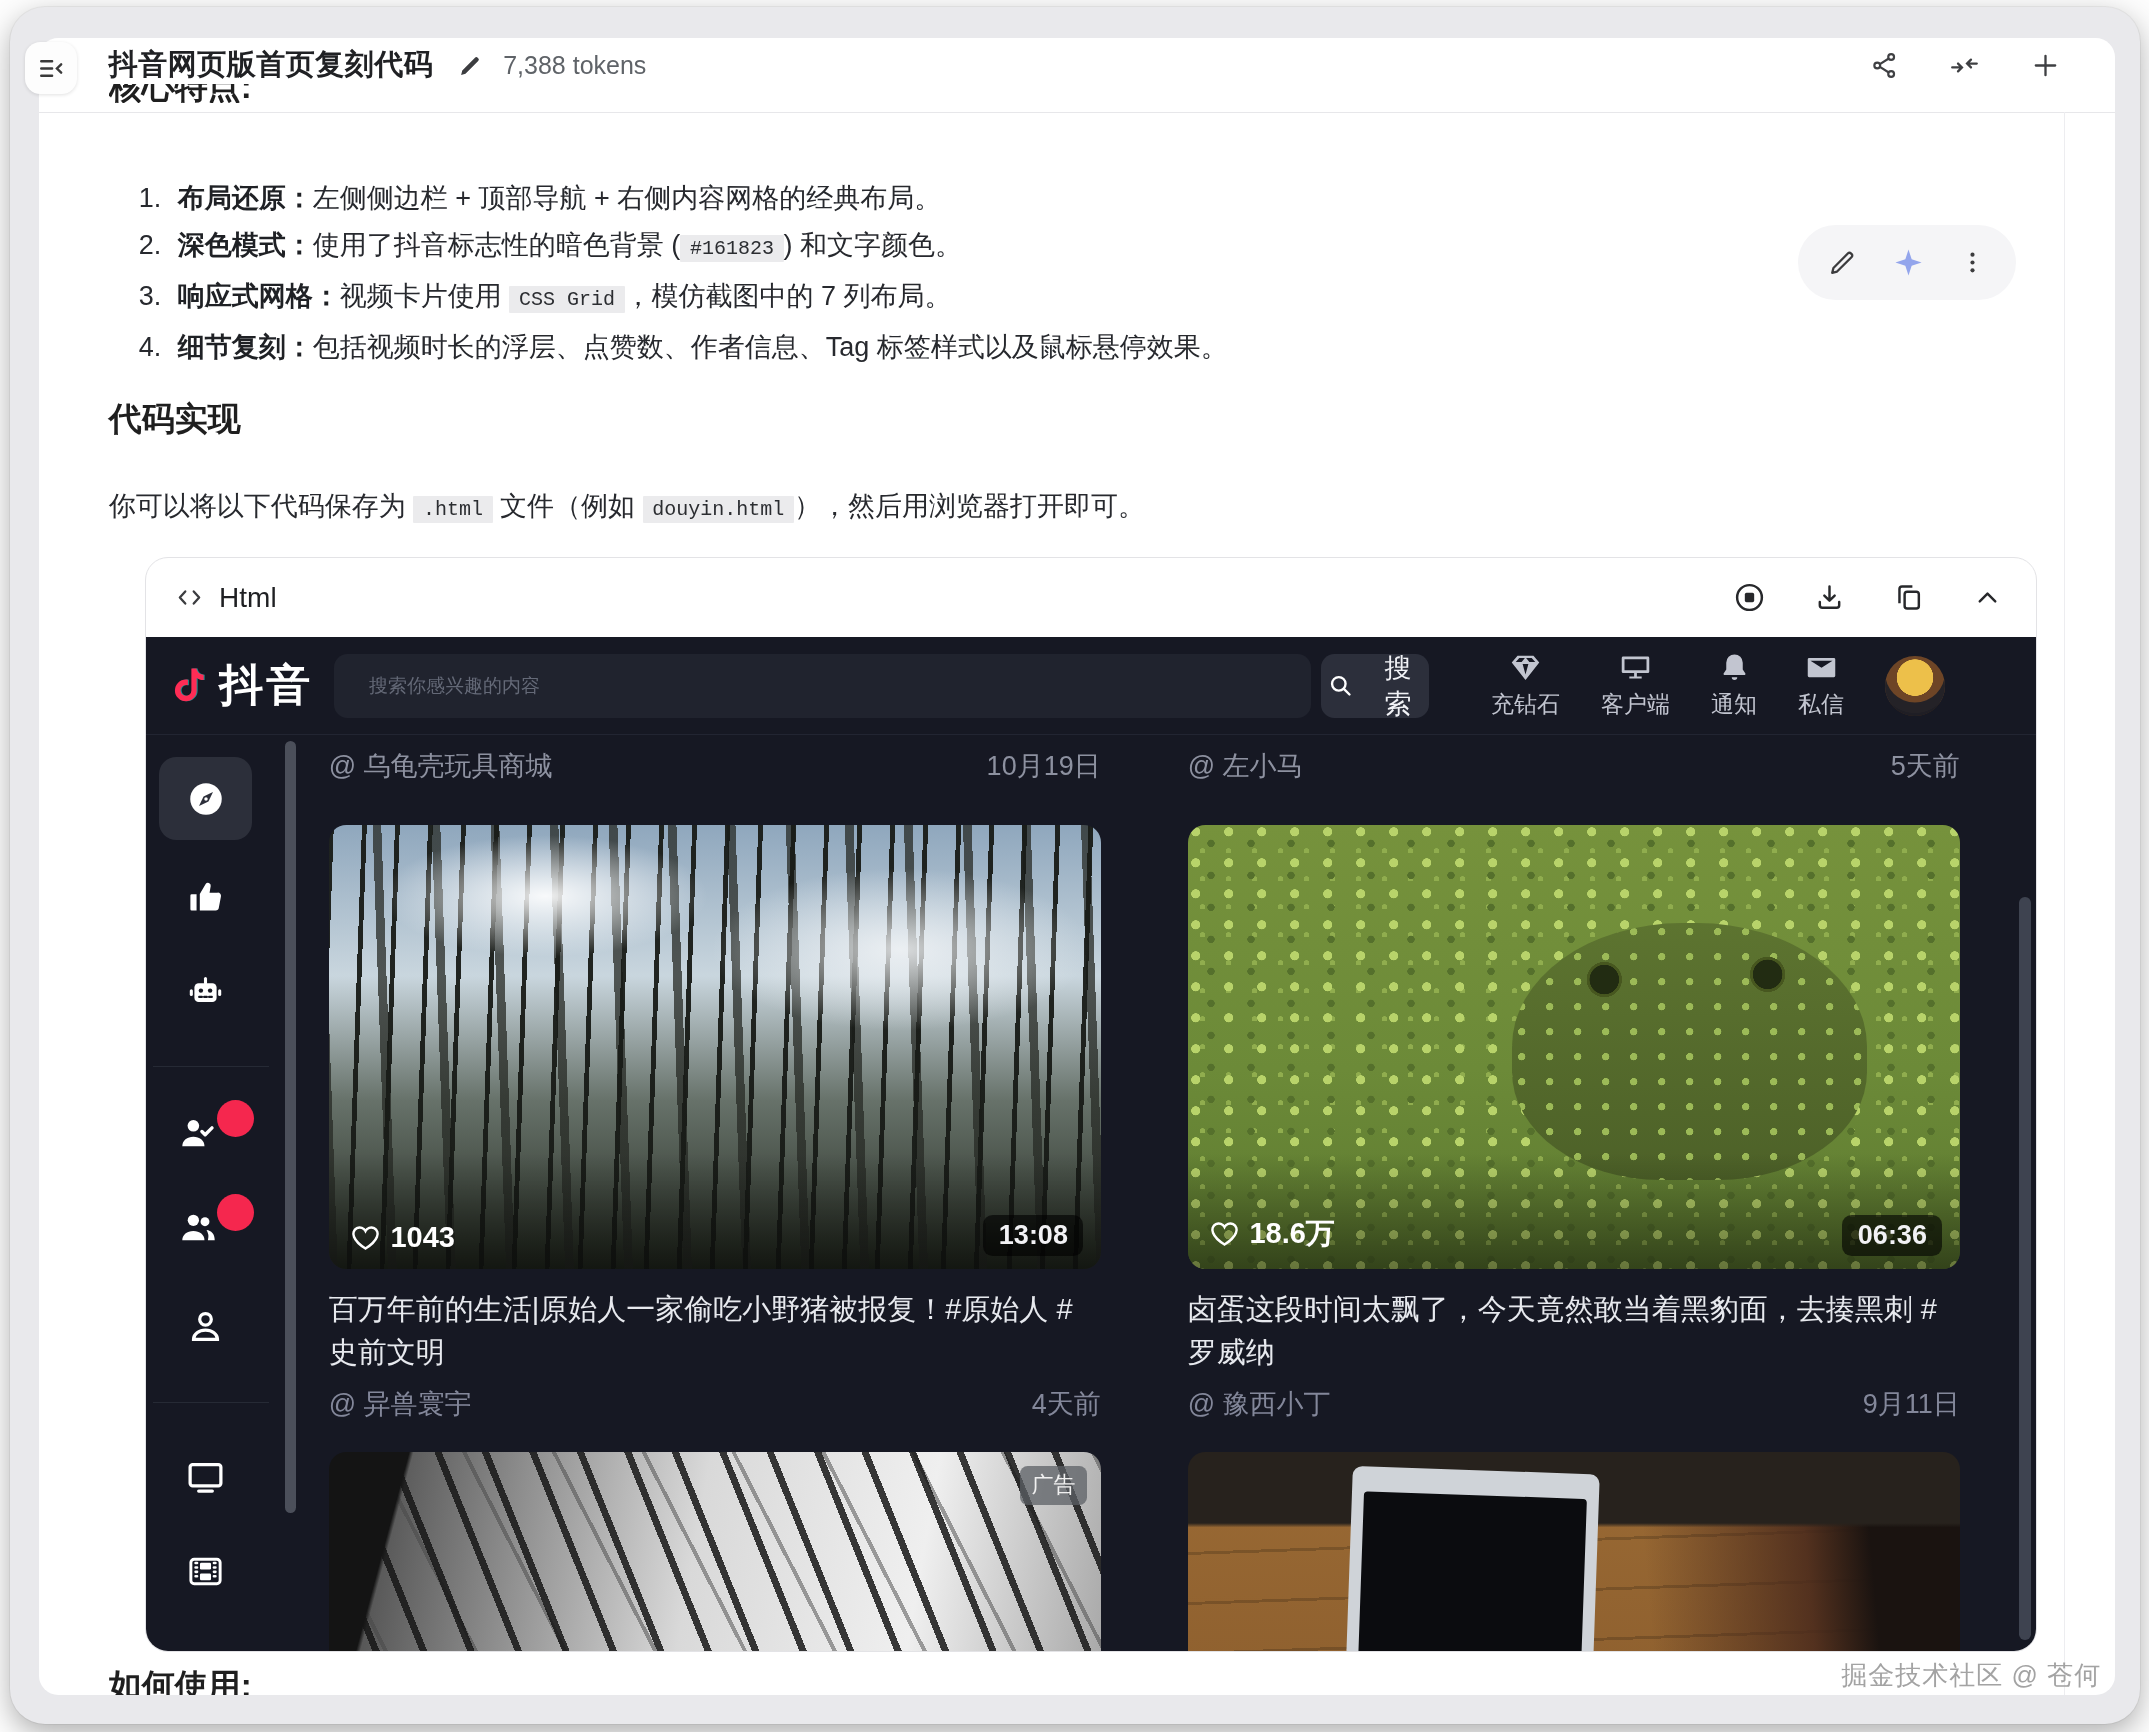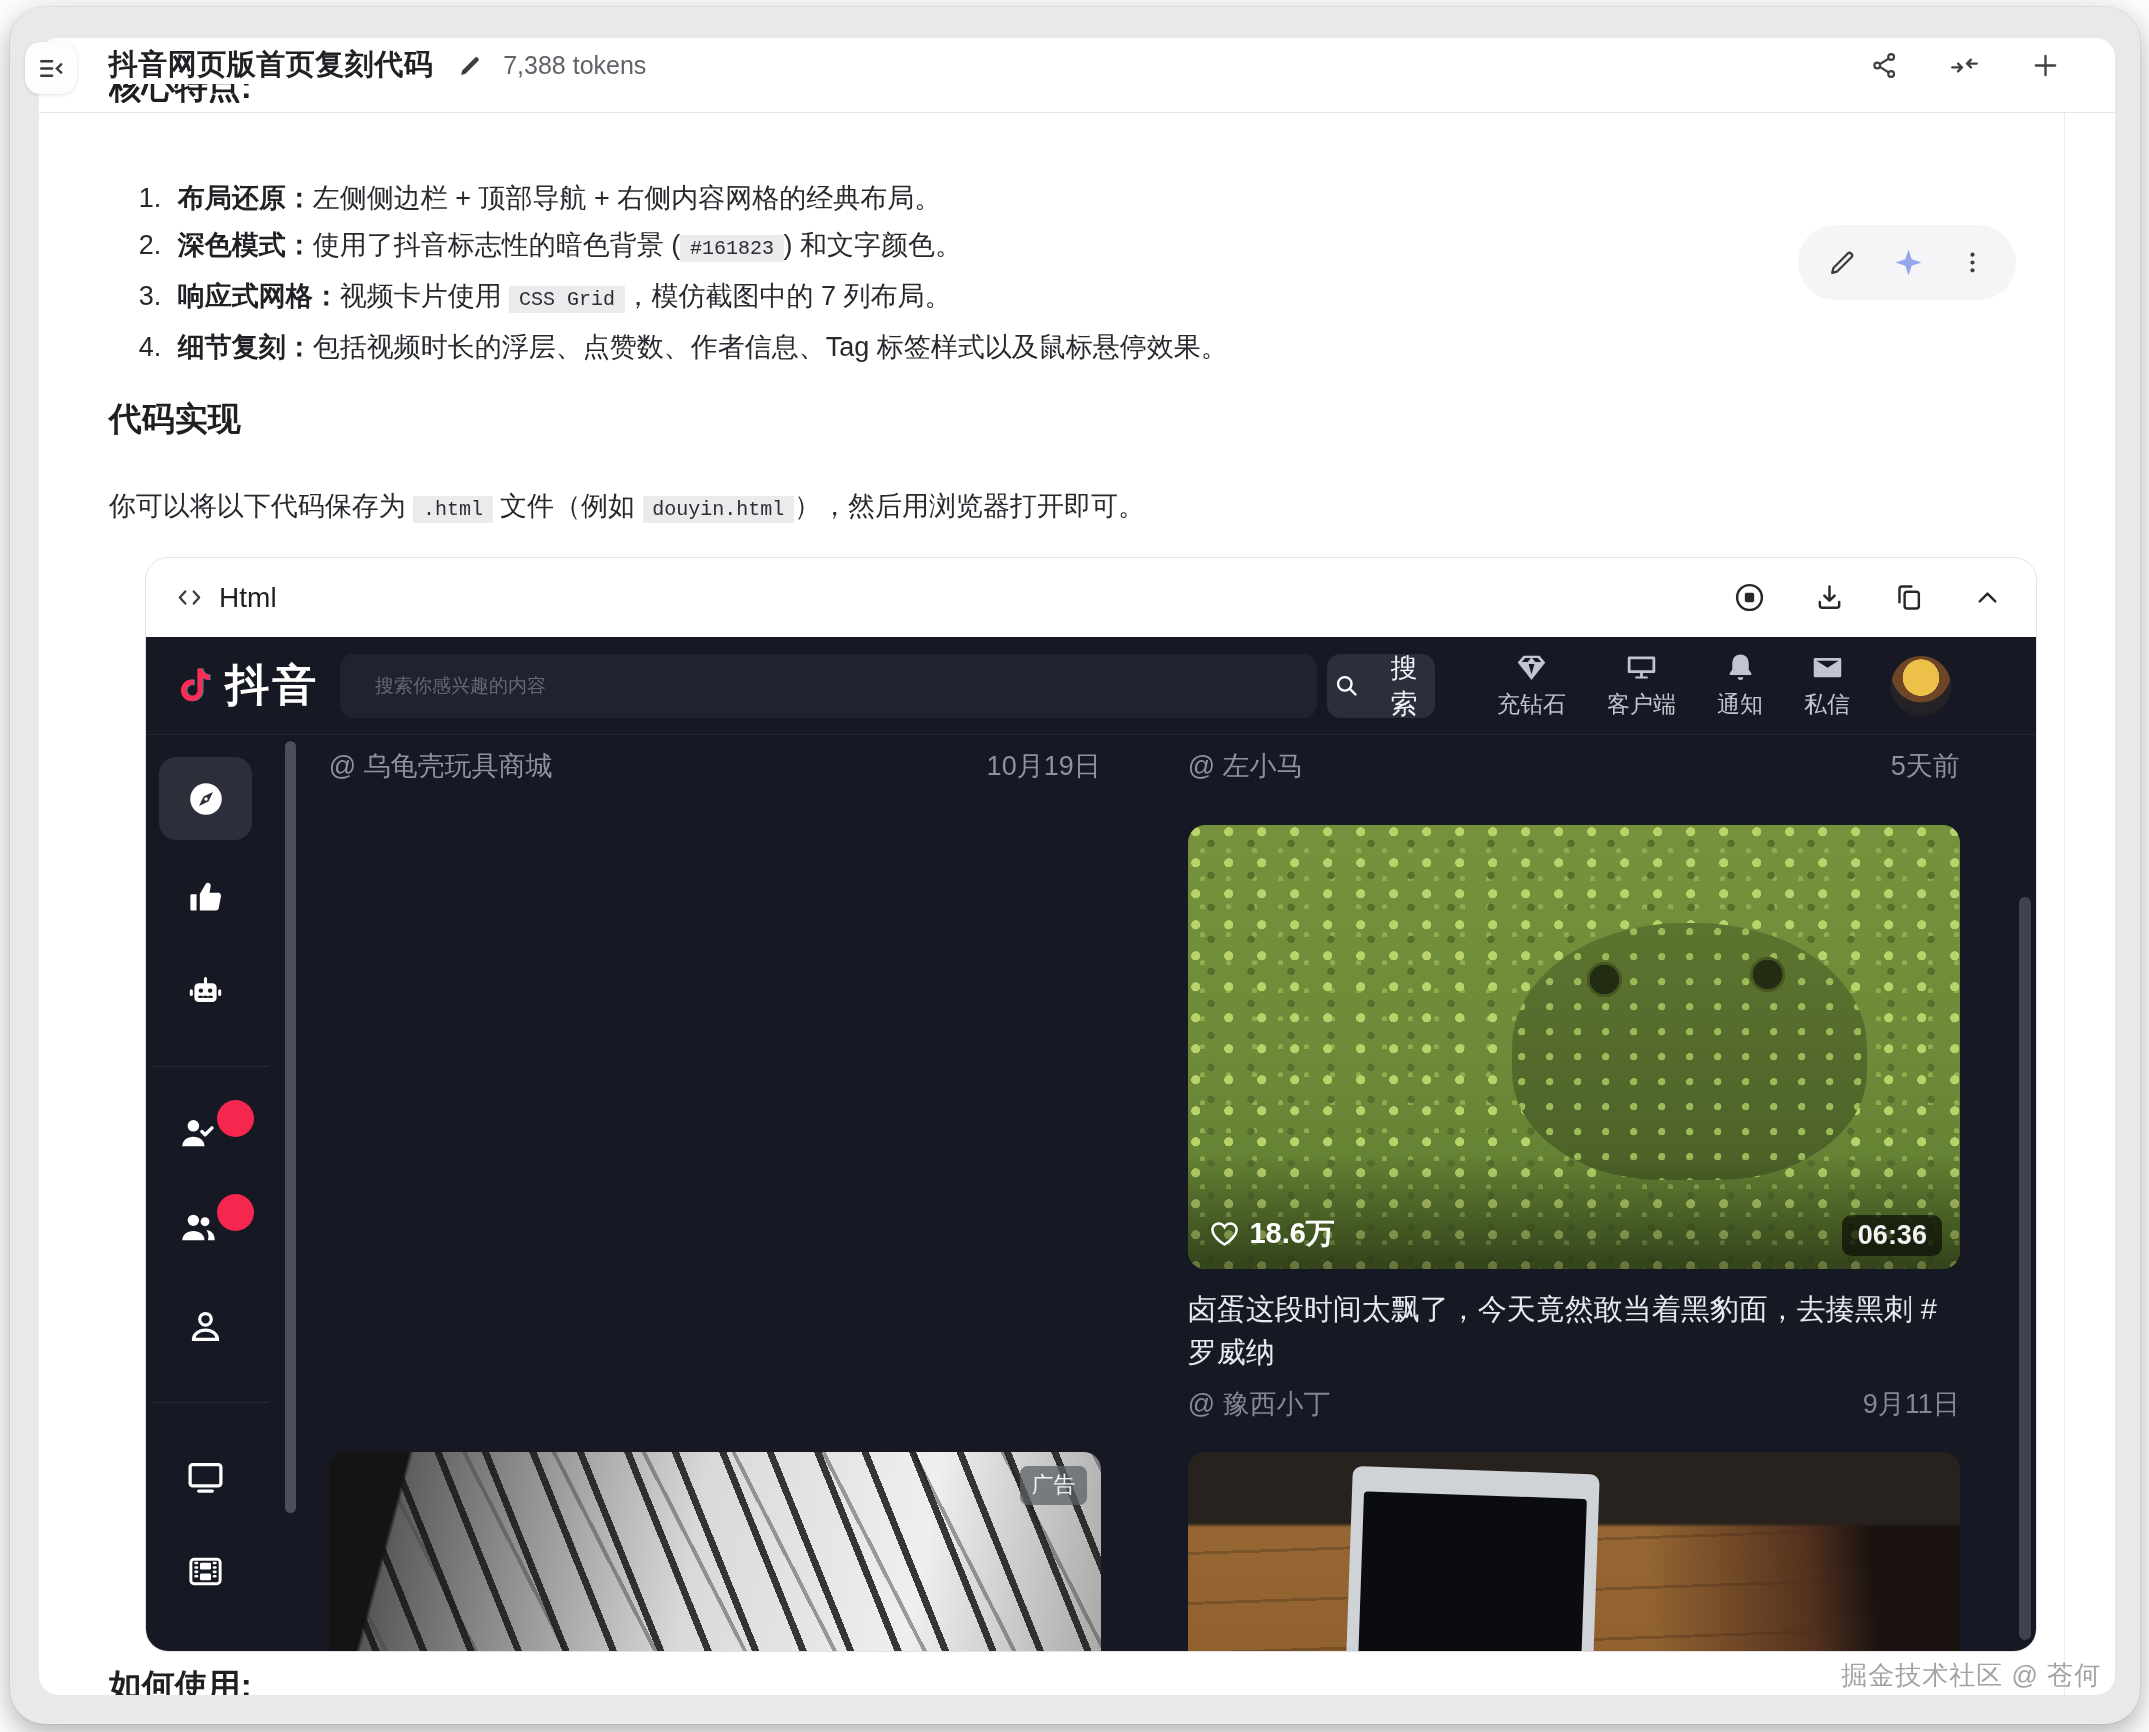--- a/index.html
+++ b/index.html
@@ -36,21 +36,21 @@
   .float-toolbar{position:absolute;left:1759px;top:187px;width:218px;height:75px;border-radius:39px;background:#f5f5f7;
     display:flex;align-items:center;justify-content:center;gap:35px;}
   .ft-ic{display:flex;align-items:center;cursor:pointer;color:#3c3c3e;}
   
   .code-card{position:absolute;left:106px;top:519px;width:1892px;height:1095px;border:1.4px solid #e3e3e6;border-radius:23px;background:#fff;box-sizing:border-box;overflow:hidden;}
   .code-hdr{position:absolute;left:0;top:0;right:0;height:79px;display:flex;align-items:center;padding:0 33px 0 29px;box-sizing:border-box;}
   .code-lang{display:flex;align-items:center;gap:15.4px;font-size:28px;color:#1f2023;font-weight:500;}
   .code-hdr-right{margin-left:auto;display:flex;align-items:center;gap:48px;color:#27282b;}
   
   .preview{position:absolute;left:0;top:79px;right:0;bottom:0;background:#161823;overflow:hidden;}
-  .dy-nav{height:98px;display:flex;align-items:center;padding-left:26px;border-bottom:1px solid #222532;box-sizing:border-box;}
+  .dy-nav{height:98px;display:flex;align-items:center;padding-left:20px;border-bottom:1px solid #222532;box-sizing:border-box;}
   .dy-brand{display:flex;align-items:center;gap:11.6px;}
   .dy-brand-txt{font-size:44px;font-weight:700;color:#fff;letter-spacing:2.9px;}
   .dy-search{margin-left:21px;display:flex;align-items:center;gap:9.7px;width:1095px;}
   .dy-search input{flex:1;height:64px;border-radius:13.5px;border:none;background:#20232e;color:#d7d9e0;font-size:19px;padding:0 35px;outline:none;font-family:inherit;}
   .dy-search input::placeholder{color:#646977;}
   .dy-search-btn{width:108px;height:64px;border-radius:13.5px;background:#2c2f3b;border:none;display:flex;align-items:center;justify-content:center;gap:19px;color:#f2f3f7;font-size:27px;cursor:pointer;font-family:inherit;}
   .dy-navitems{margin-left:62px;display:flex;align-items:flex-start;gap:41px;}
   .dy-navitem{display:flex;flex-direction:column;align-items:center;gap:5.8px;color:#c2c5d0;cursor:pointer;}
   .dy-navitem .lbl{font-size:23px;}
   .dy-avatar{margin-left:41px;width:60px;height:60px;border-radius:50%;cursor:pointer;
@@ -413,20 +413,39 @@
             <div class="dy-main">
               <div class="prev-meta col1">
                 <span>@ 乌龟壳玩具商城</span>
                 <span>10月19日</span>
               </div>
               <div class="prev-meta col2">
                 <span>@ 左小马</span>
                 <span>5天前</span>
               </div>
 
+              <div class="v-card col1">
+                <div class="v-img art-forest">
+                  <div class="shade"></div>
+                  <div class="v-stats">
+                    <span>
+                      <svg width="31" height="31" viewBox="0 0 24 24" fill="none" stroke="#fff" stroke-width="1.9">
+                          <path d="M12 20.5S4.8 16 3.1 11.4A4.6 4.6 0 0 1 12 7a4.6 4.6 0 0 1 8.9 4.4C19.2 16 12 20.5 12 20.5z"></path>
+                        </svg>
+                    </span>
+                    <span>1043</span>
+                  </div>
+                  <div class="v-dur">13:08</div>
+                </div>
+                <div class="v-title">百万年前的生活|原始人一家偷吃小野猪被报复！#原始人 #史前文明</div>
+                <div class="v-meta">
+                  <span>@ 异兽寰宇</span>
+                  <span>4天前</span>
+                </div>
+              </div>
 
               <div class="v-card col2">
                 <div class="v-img art-frog">
                   <div class="frog-head"></div>
                   <div class="shade"></div>
                   <div class="v-stats">
                     <span>
                       <svg width="31" height="31" viewBox="0 0 24 24" fill="none" stroke="#fff" stroke-width="1.9">
                           <path d="M12 20.5S4.8 16 3.1 11.4A4.6 4.6 0 0 1 12 7a4.6 4.6 0 0 1 8.9 4.4C19.2 16 12 20.5 12 20.5z"></path>
                         </svg>

